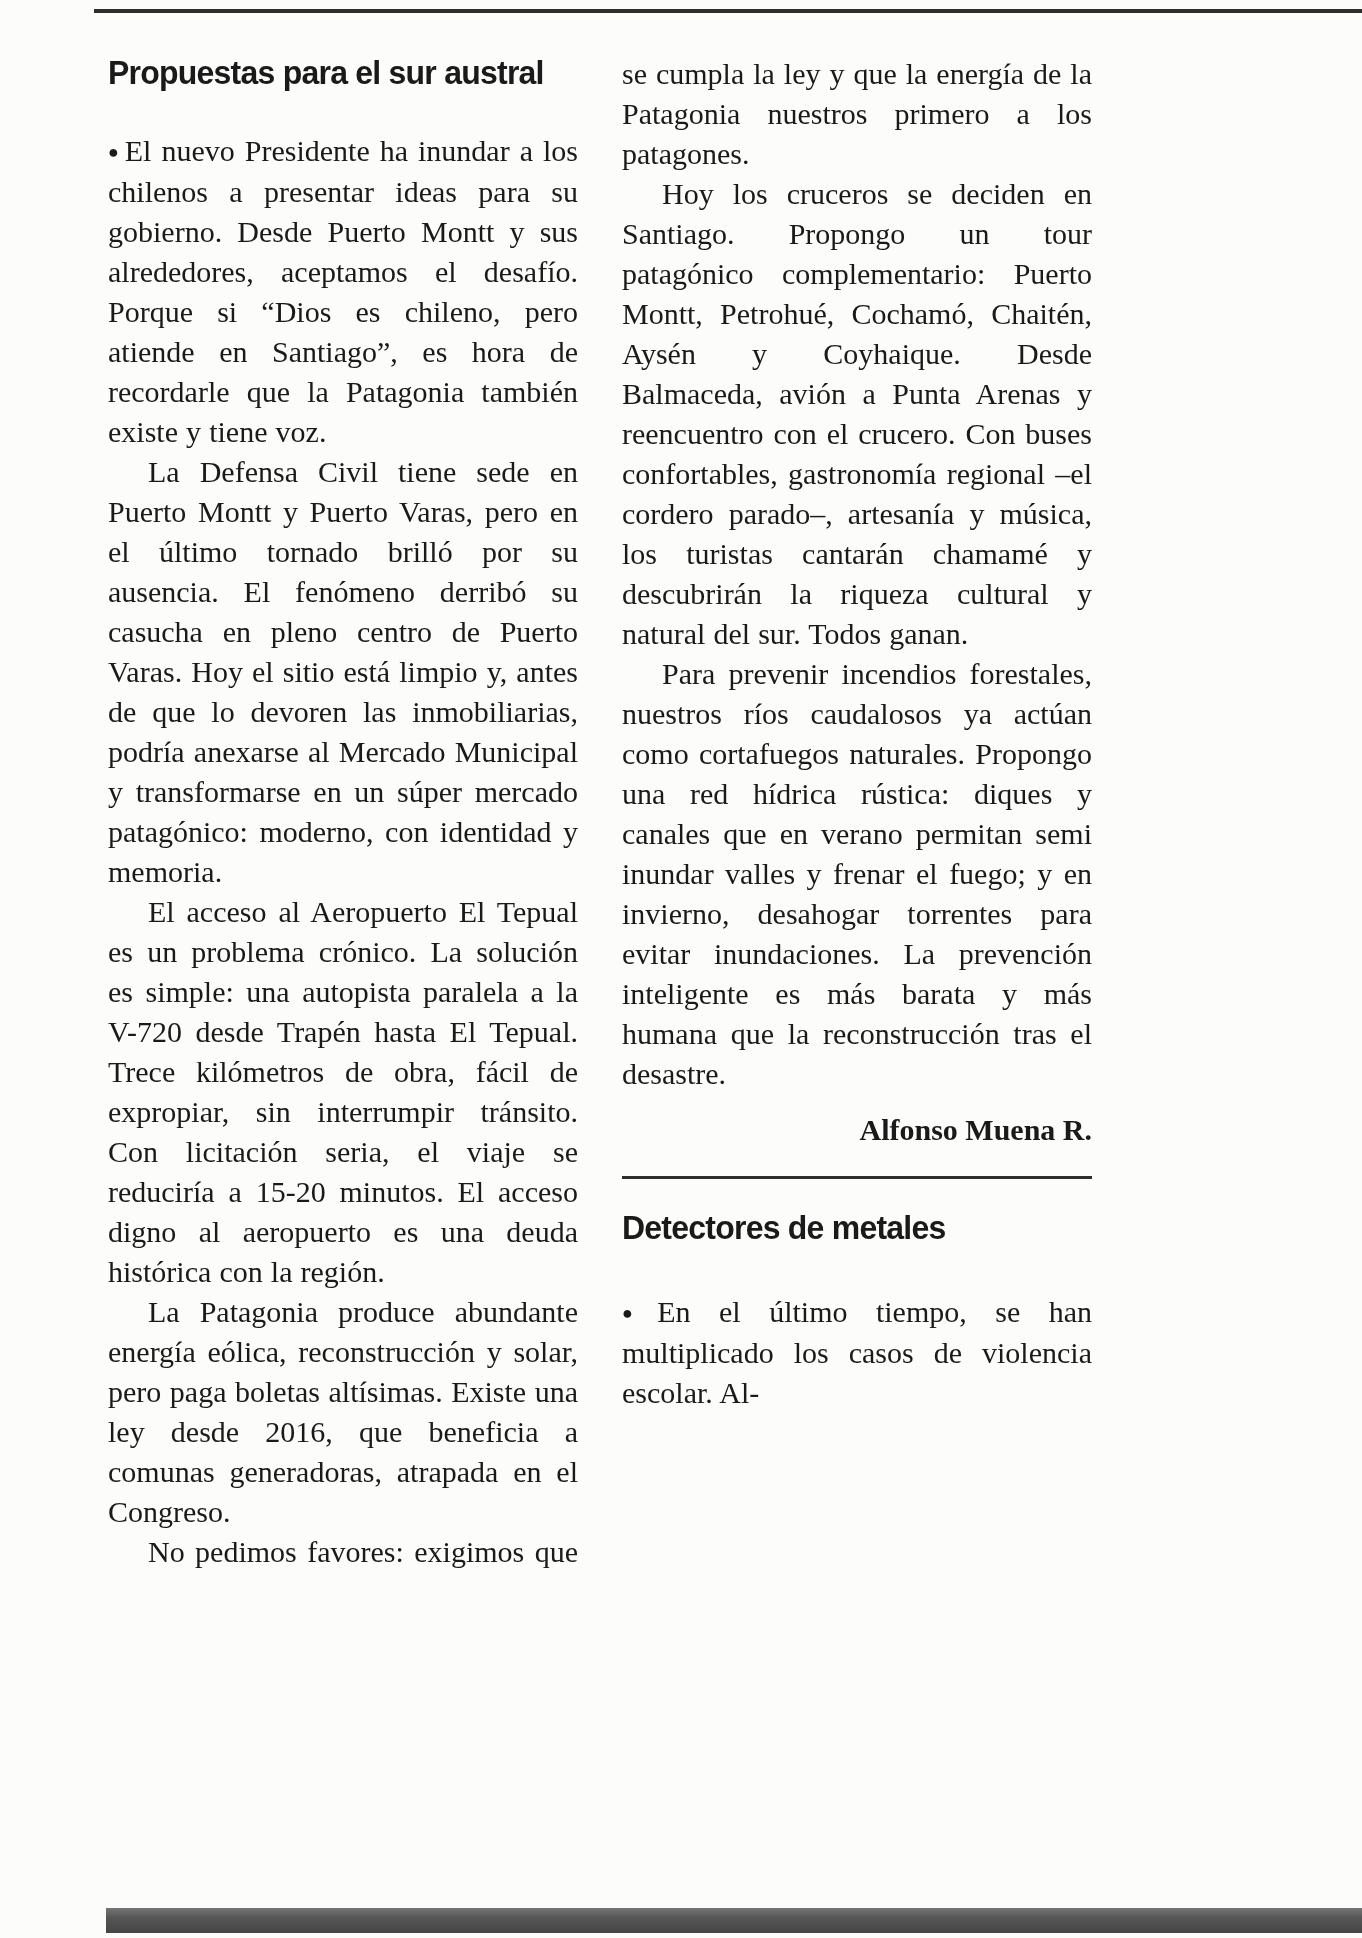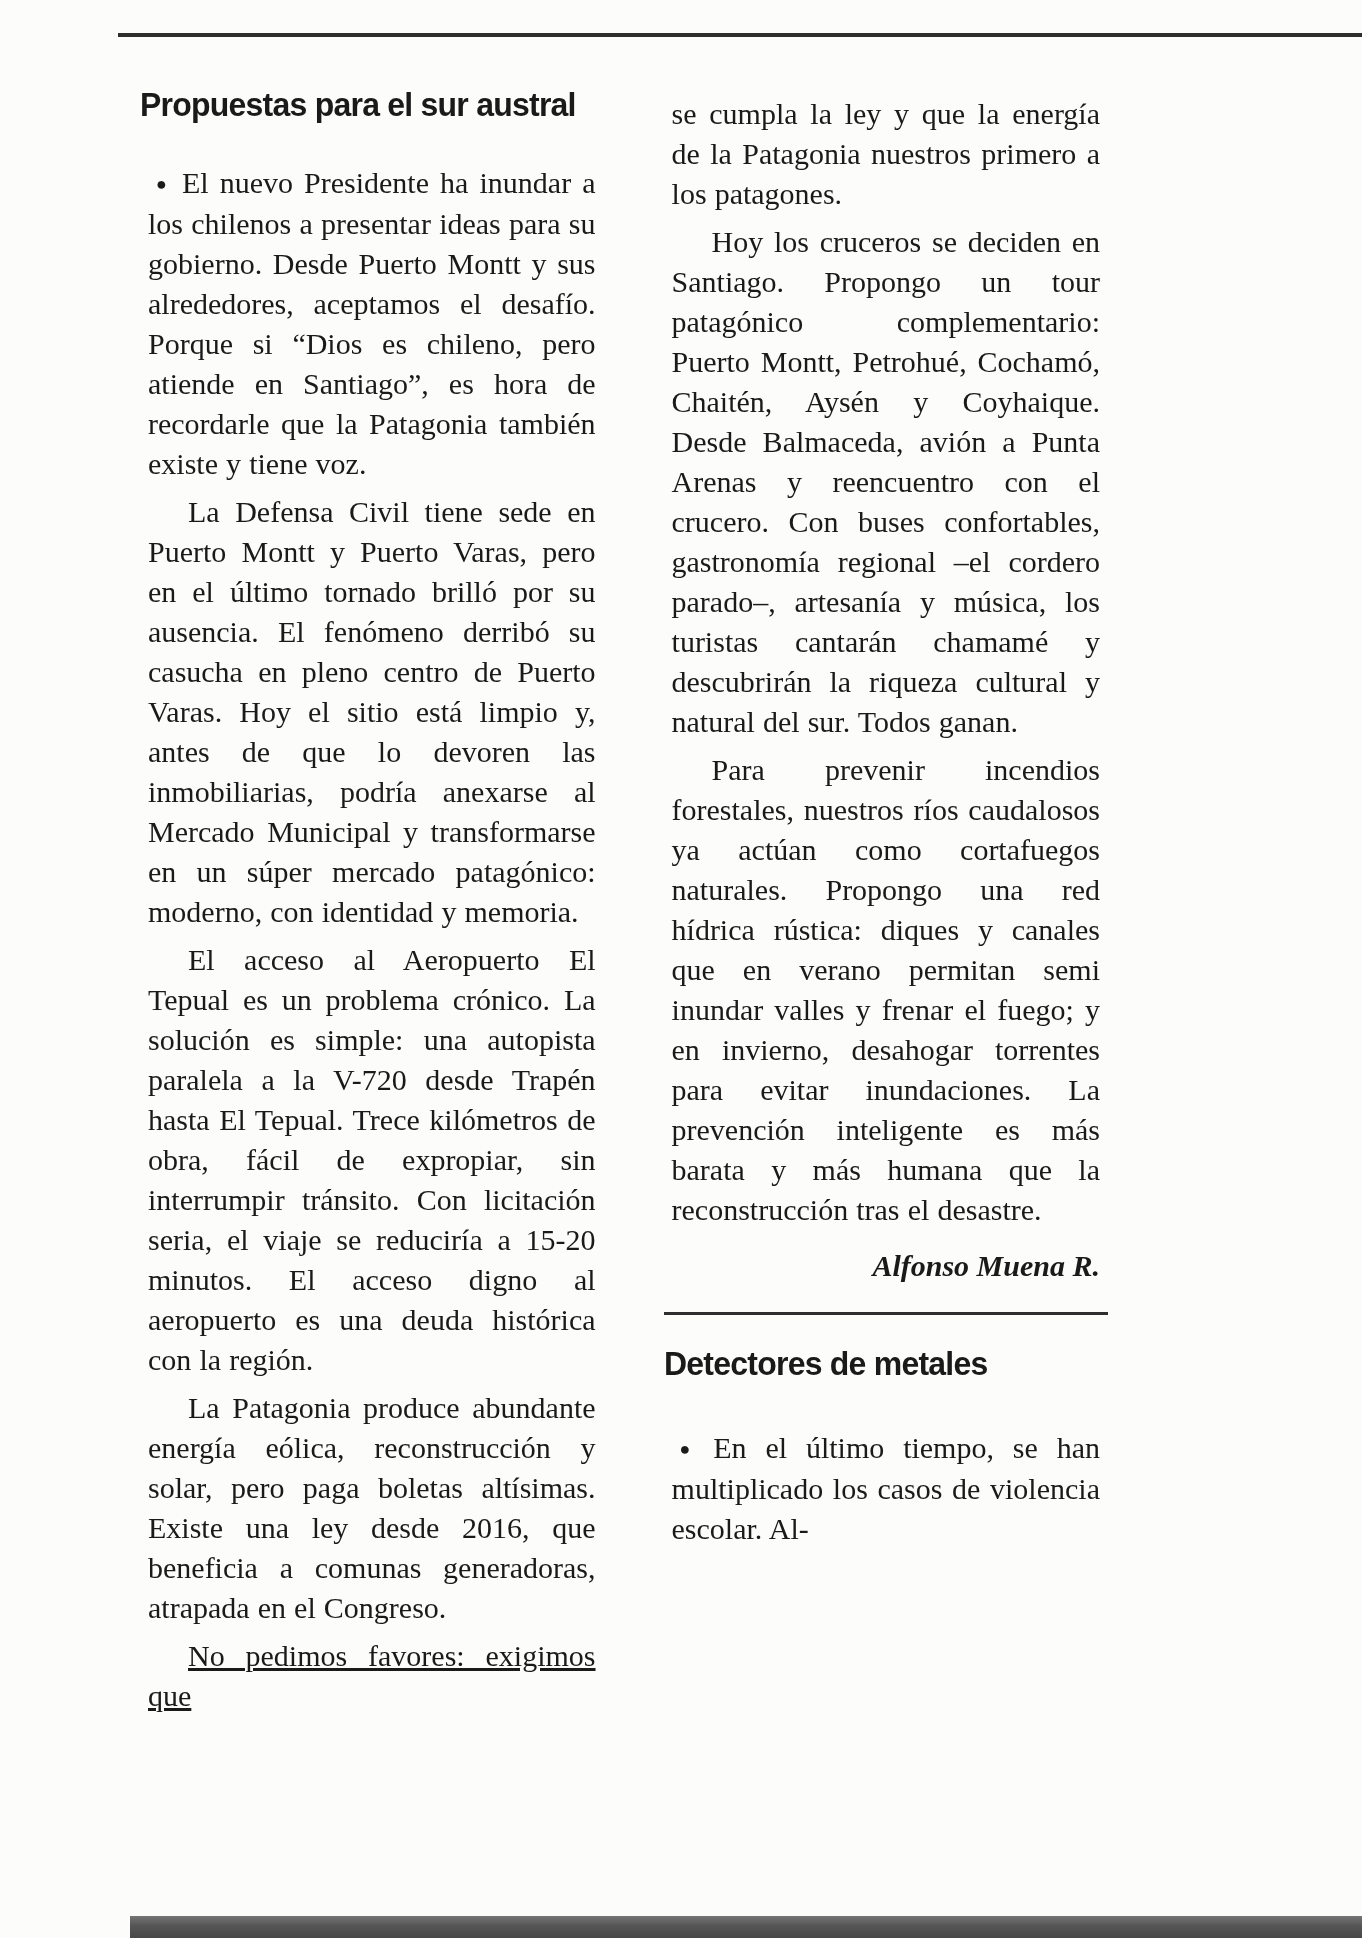--- a/index.html
+++ b/index.html
@@ -1,15 +1,15 @@
 <!DOCTYPE html>
 <html lang="es" style="--paper: #fcfcfa; --ink: #1a1a1a; --rule: #2e2e2e;"><head>
 <meta charset="utf-8">
 <style>
-  * { margin: 8px; padding: 0; box-sizing: border-box; }
+  * { margin: 0; padding: 0; box-sizing: border-box; }
 
   html, body {
     width: 1362px;
     height: 1938px;
   }
 
   body {
     position: relative;
     background: var(--paper, #fcfcfa);
     color: var(--ink, #1a1a1a);
@@ -58,33 +58,32 @@
     font-size: 30px;
     line-height: 40px;
     text-align: justify;
     hyphens: auto;
     -webkit-hyphens: auto;
     word-spacing: 0.02em;
   }
 
   .body-p.indent { text-indent: 40px; }
 
-  .body-p.justify-last { text-align-last: justify; text-decoration: underline; }
+  .body-p.justify-last { text-align-last: justify; }
 
   .bullet {
     font-size: 0.6em;
     vertical-align: 0.14em;
     margin-right: 4px;
   }
 
   .signature {
     font-size: 30px;
     line-height: 40px;
     font-weight: bold;
-    font-style: italic;
     text-align: right;
     margin-top: 16px;
   }
 
   .section-divider {
     border: none;
     border-top: 3px solid var(--rule, #2e2e2e);
     margin: 26px 0 0 0;
   }
 

